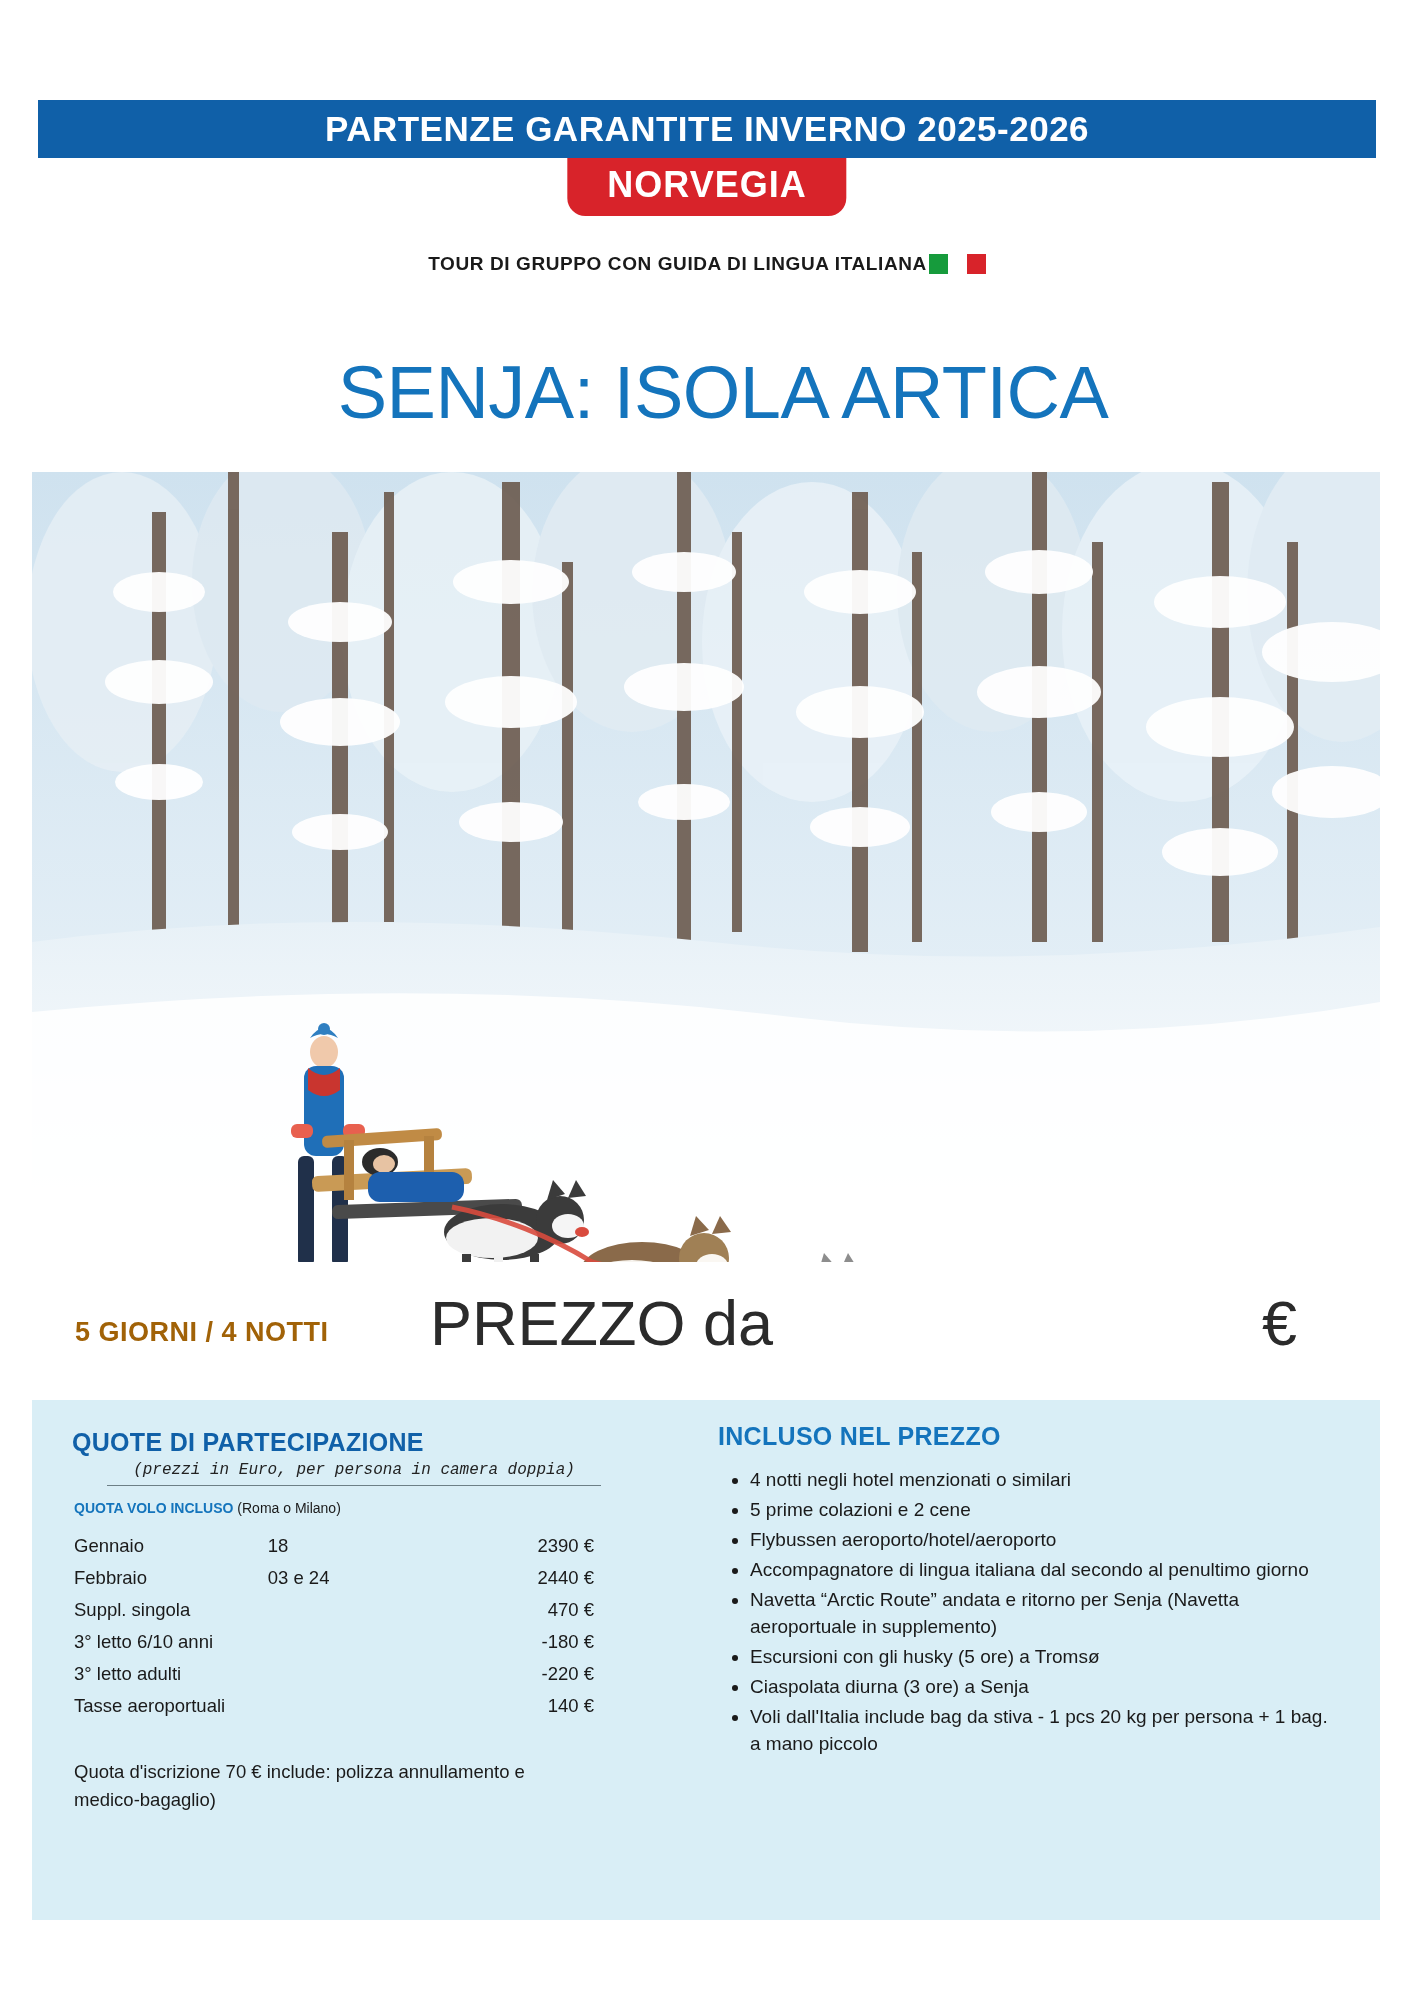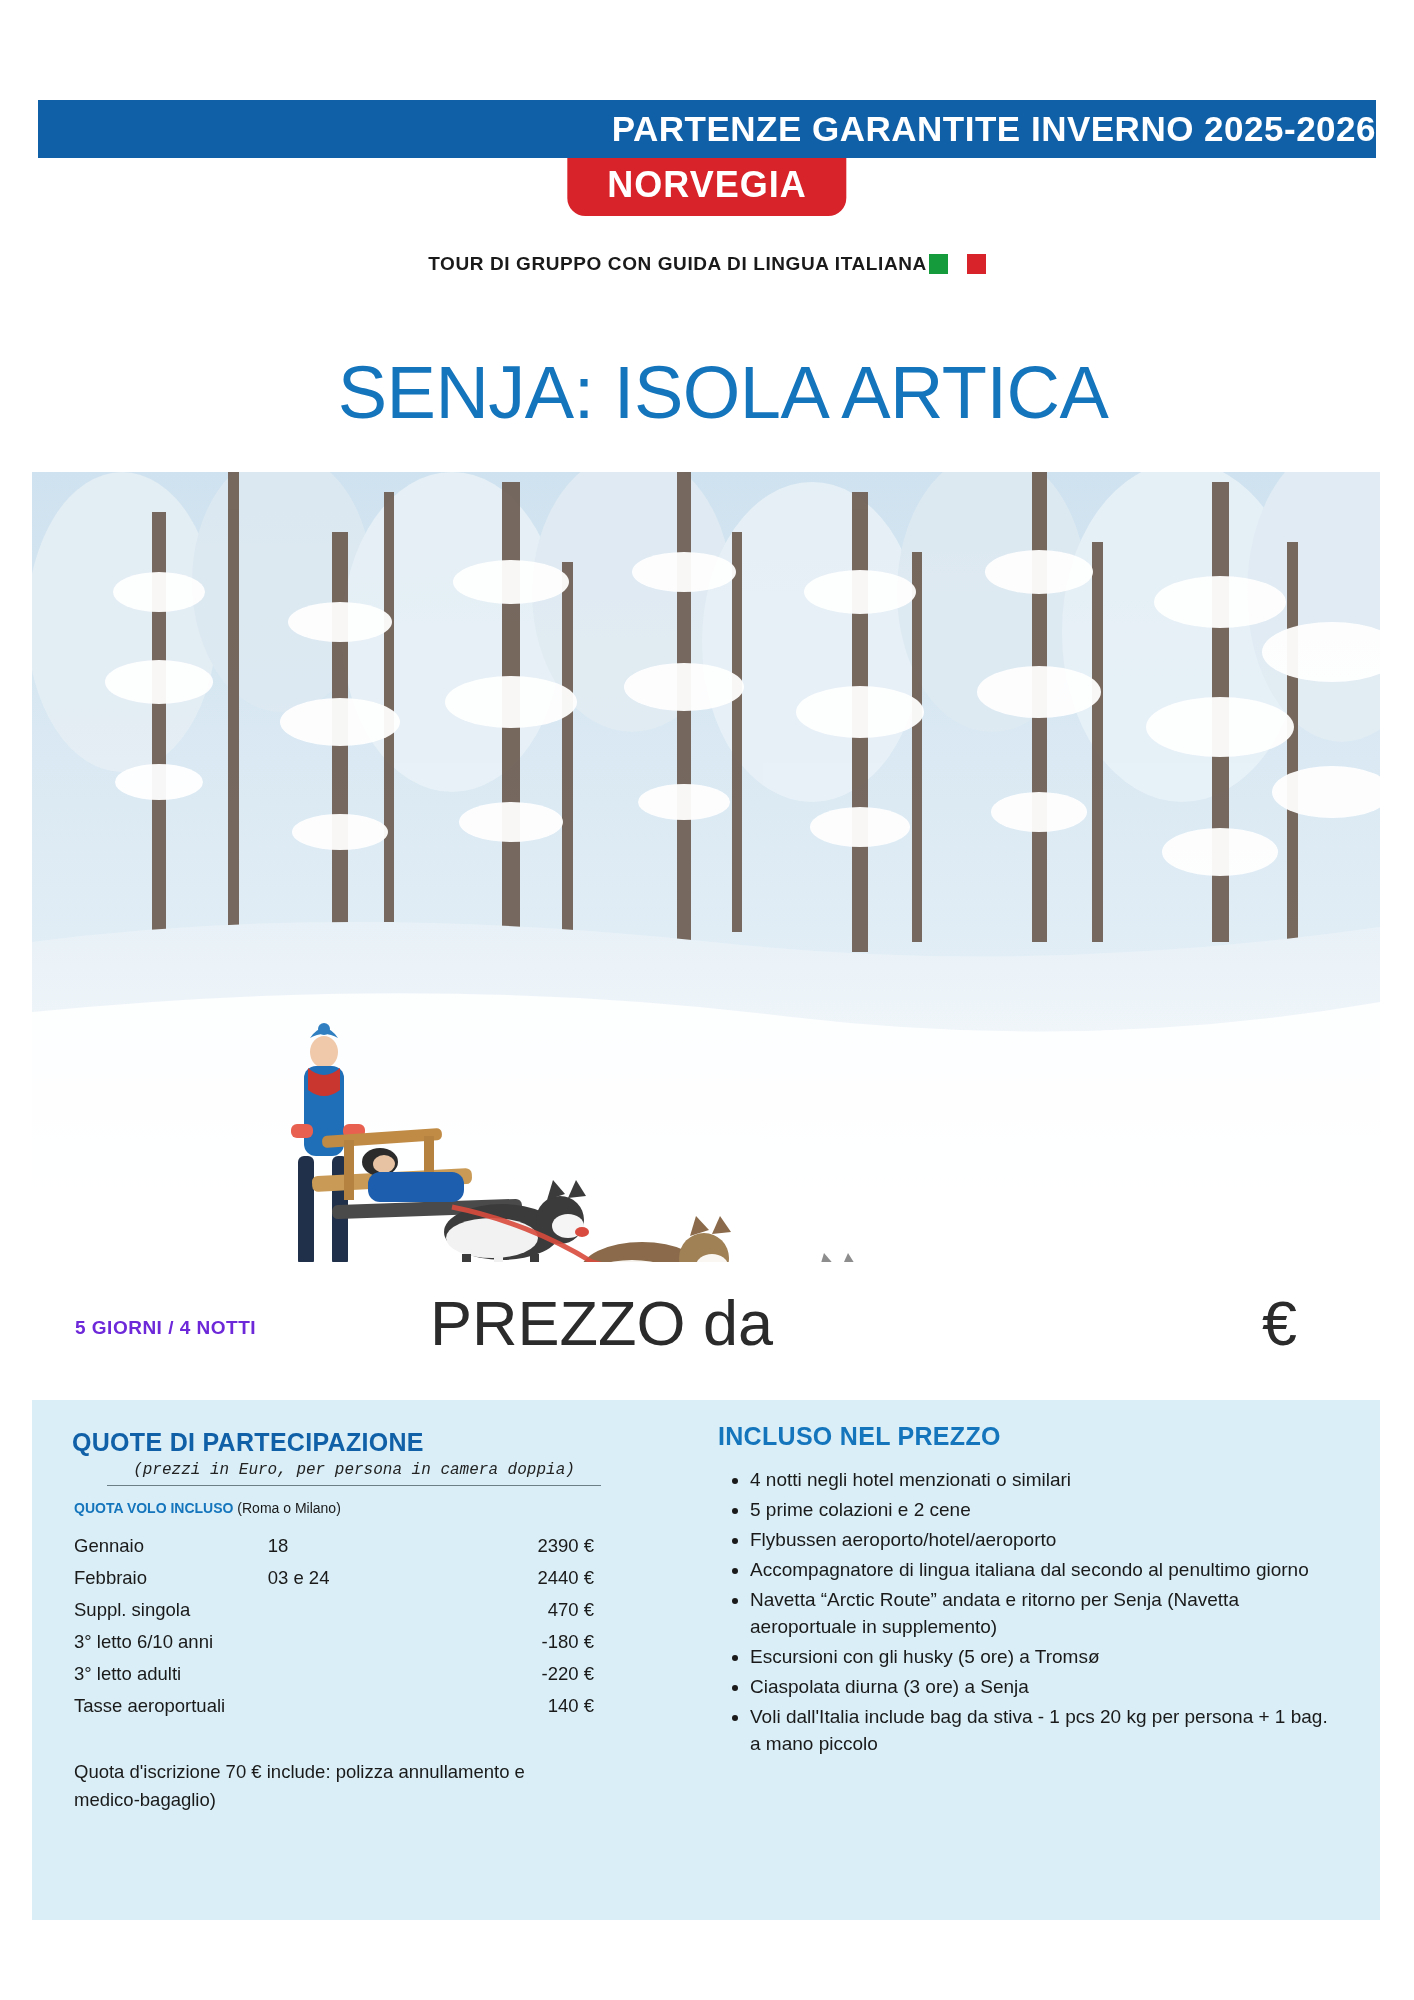--- a/index.html
+++ b/index.html
@@ -18,21 +18,21 @@
   
   .header-band {
     position: absolute;
     left: 38px;
     top: 100px;
     width: 1338px;
     height: 58px;
     background: #1060a8;
     display: flex;
     align-items: center;
-    justify-content: flex-end;
+    justify-content: center;
   }
   .header-band-text {
     color: #ffffff;
     font-size: 35px;
     font-weight: bold;
     letter-spacing: 0.5px;
     font-family: "Liberation Sans", sans-serif;
   }
 
   
@@ -113,23 +113,23 @@
     position: absolute;
     left: 0;
     top: 1285px;
     width: 1414px;
     height: 90px;
   }
   .duration {
     position: absolute;
     left: 75px;
     top: 32px;
-    font-size: 19px;
-    font-weight: bold;
-    color: #6d28d9;
+    font-size: 27px;
+    font-weight: bold;
+    color: #a16207;
     letter-spacing: 0.5px;
   }
   .prezzo-da {
     position: absolute;
     left: 430px;
     top: 2px;
     font-size: 63px;
     color: #2b2b2b;
     font-family: "Liberation Sans", sans-serif;
   }

